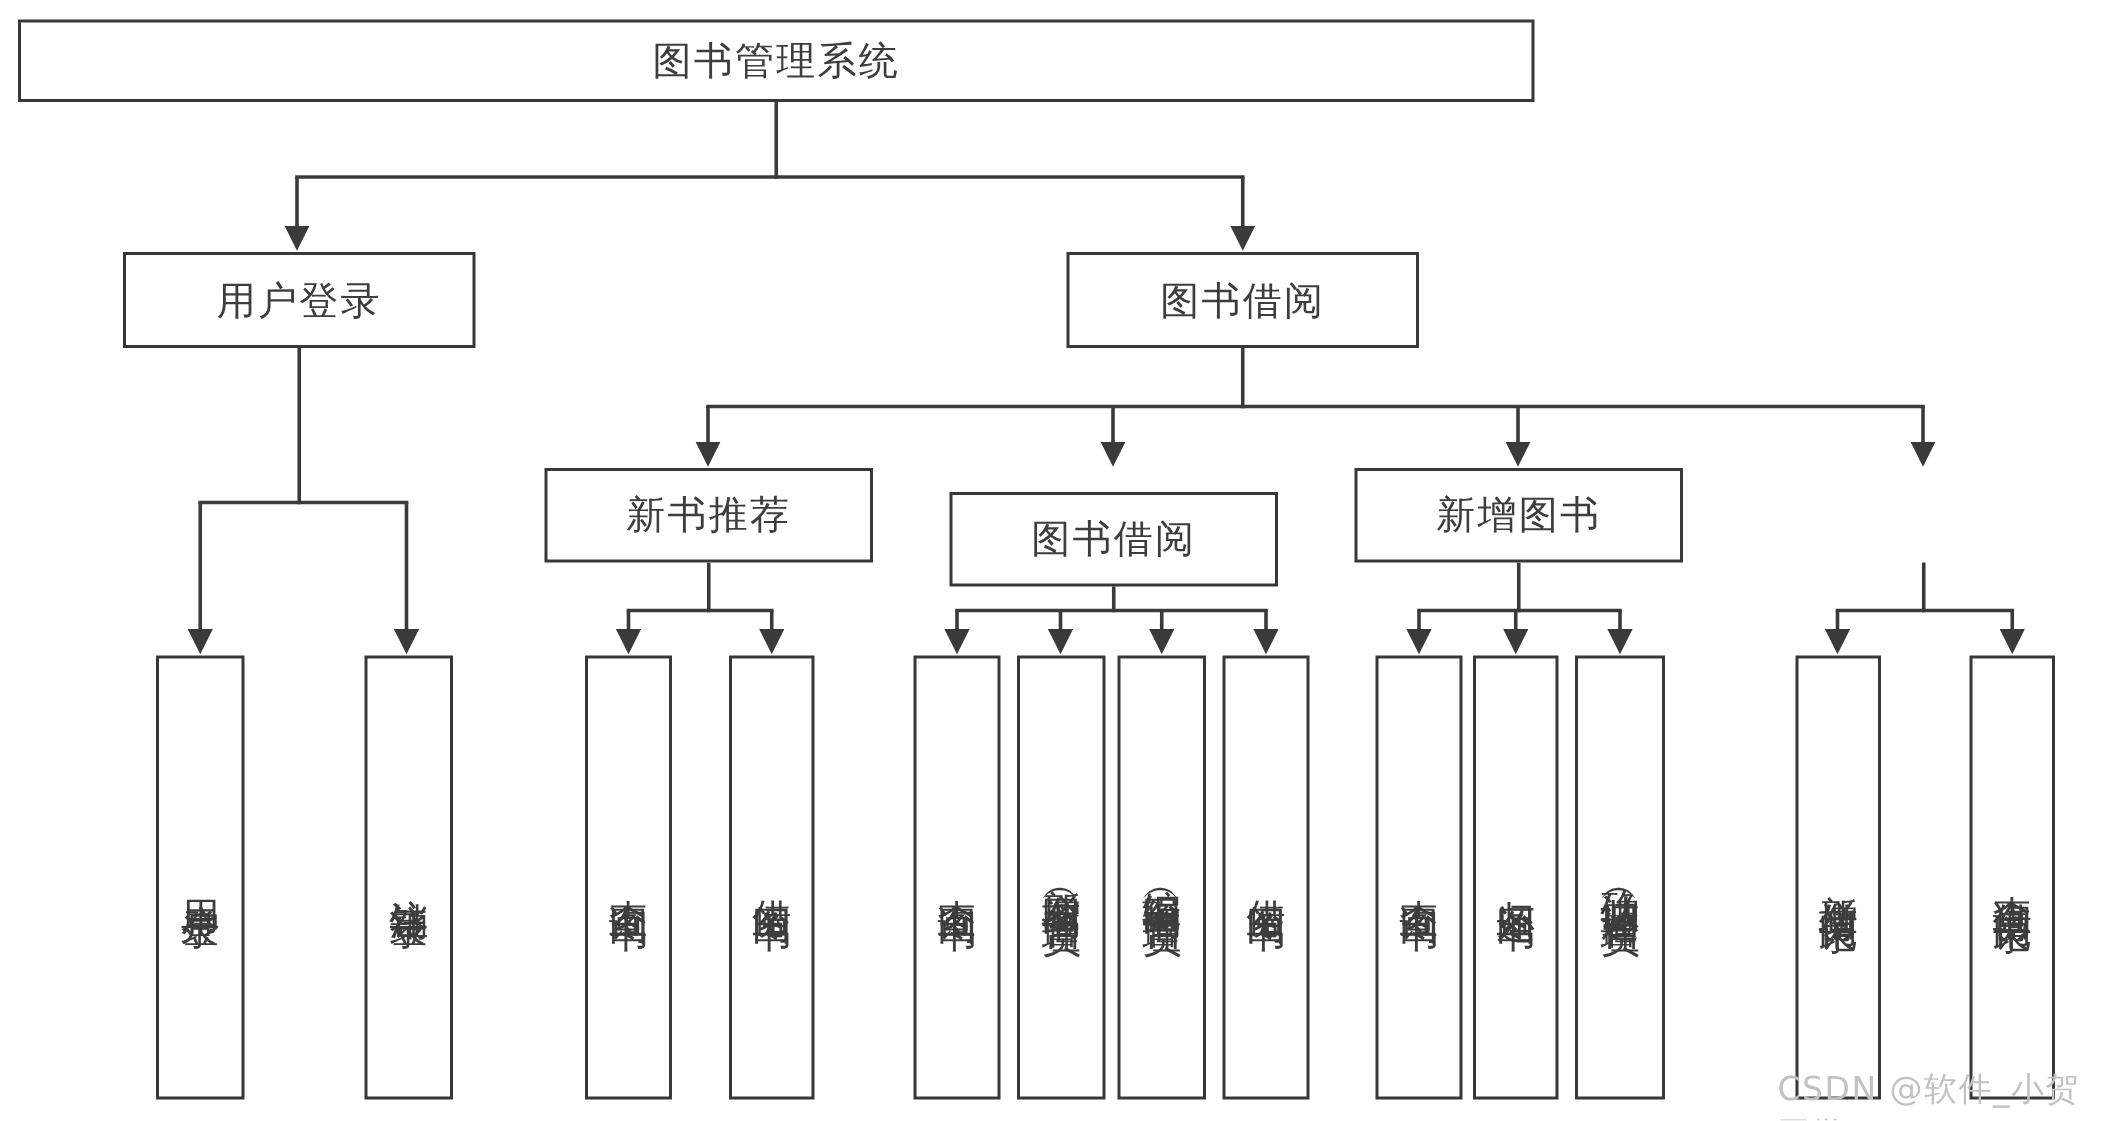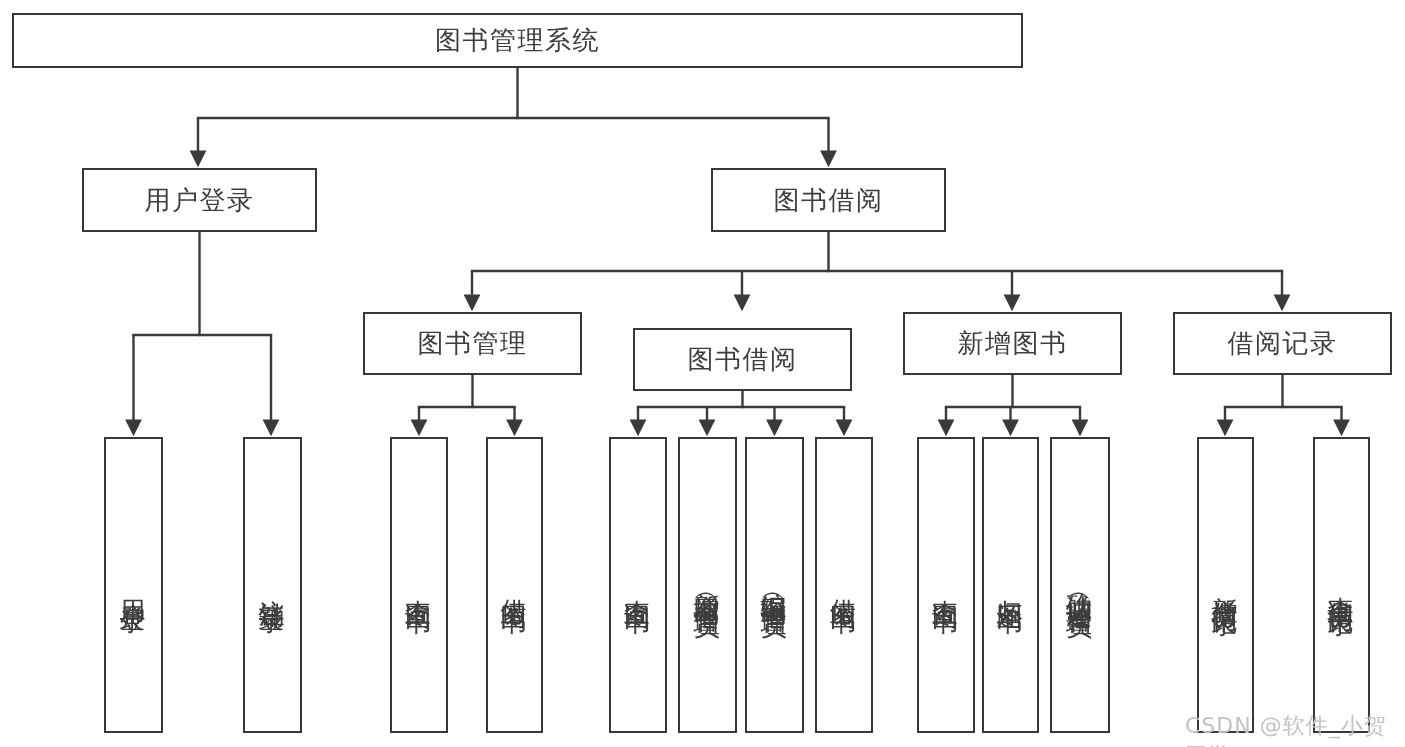--- a/index.html
+++ b/index.html
@@ -95,24 +95,23 @@
     <line x1="1223.8" y1="407" x2="1342.7" y2="407"></line>
     <line x1="1225" y1="407" x2="1225" y2="432" marker-end="url(#arw)"></line>
     <line x1="1341.5" y1="407" x2="1341.5" y2="432" marker-end="url(#arw)"></line>
   </svg>
 
   <div class="box h" style="left:12px;top:13px;width:1011px;height:55px">图书管理系统</div>
 
   <div class="box h" style="left:82px;top:168px;width:235px;height:64px">用户登录</div>
   <div class="box h" style="left:711px;top:168px;width:235px;height:64px">图书借阅</div>
 
-  <div class="box h" style="left:363px;top:312px;width:219px;height:63px">图书管理</div>
+  <div class="box h" style="left:363px;top:312px;width:219px;height:63px">新书推荐</div>
   <div class="box h" style="left:633px;top:328px;width:219px;height:63px">图书借阅</div>
   <div class="box h" style="left:903px;top:312px;width:219px;height:63px">新增图书</div>
-  <div class="box h" style="left:1173px;top:312px;width:219px;height:63px">借阅记录</div>
 
   <div class="box v" style="left:104px;top:437px;width:59px;height:296px">用户登录</div>
   <div class="box v" style="left:243px;top:437px;width:59px;height:296px">注销登录</div>
 
   <div class="box v" style="left:390px;top:437px;width:58px;height:296px">查询图书</div>
   <div class="box v" style="left:486px;top:437px;width:57px;height:296px">借阅图书</div>
 
   <div class="box v" style="left:609px;top:437px;width:58px;height:296px">查询图书</div>
   <div class="box v" style="left:678px;top:437px;width:59px;height:296px">新增图书（管理员）</div>
   <div class="box v" style="left:745px;top:437px;width:59px;height:296px">编辑图书（管理员）</div>

